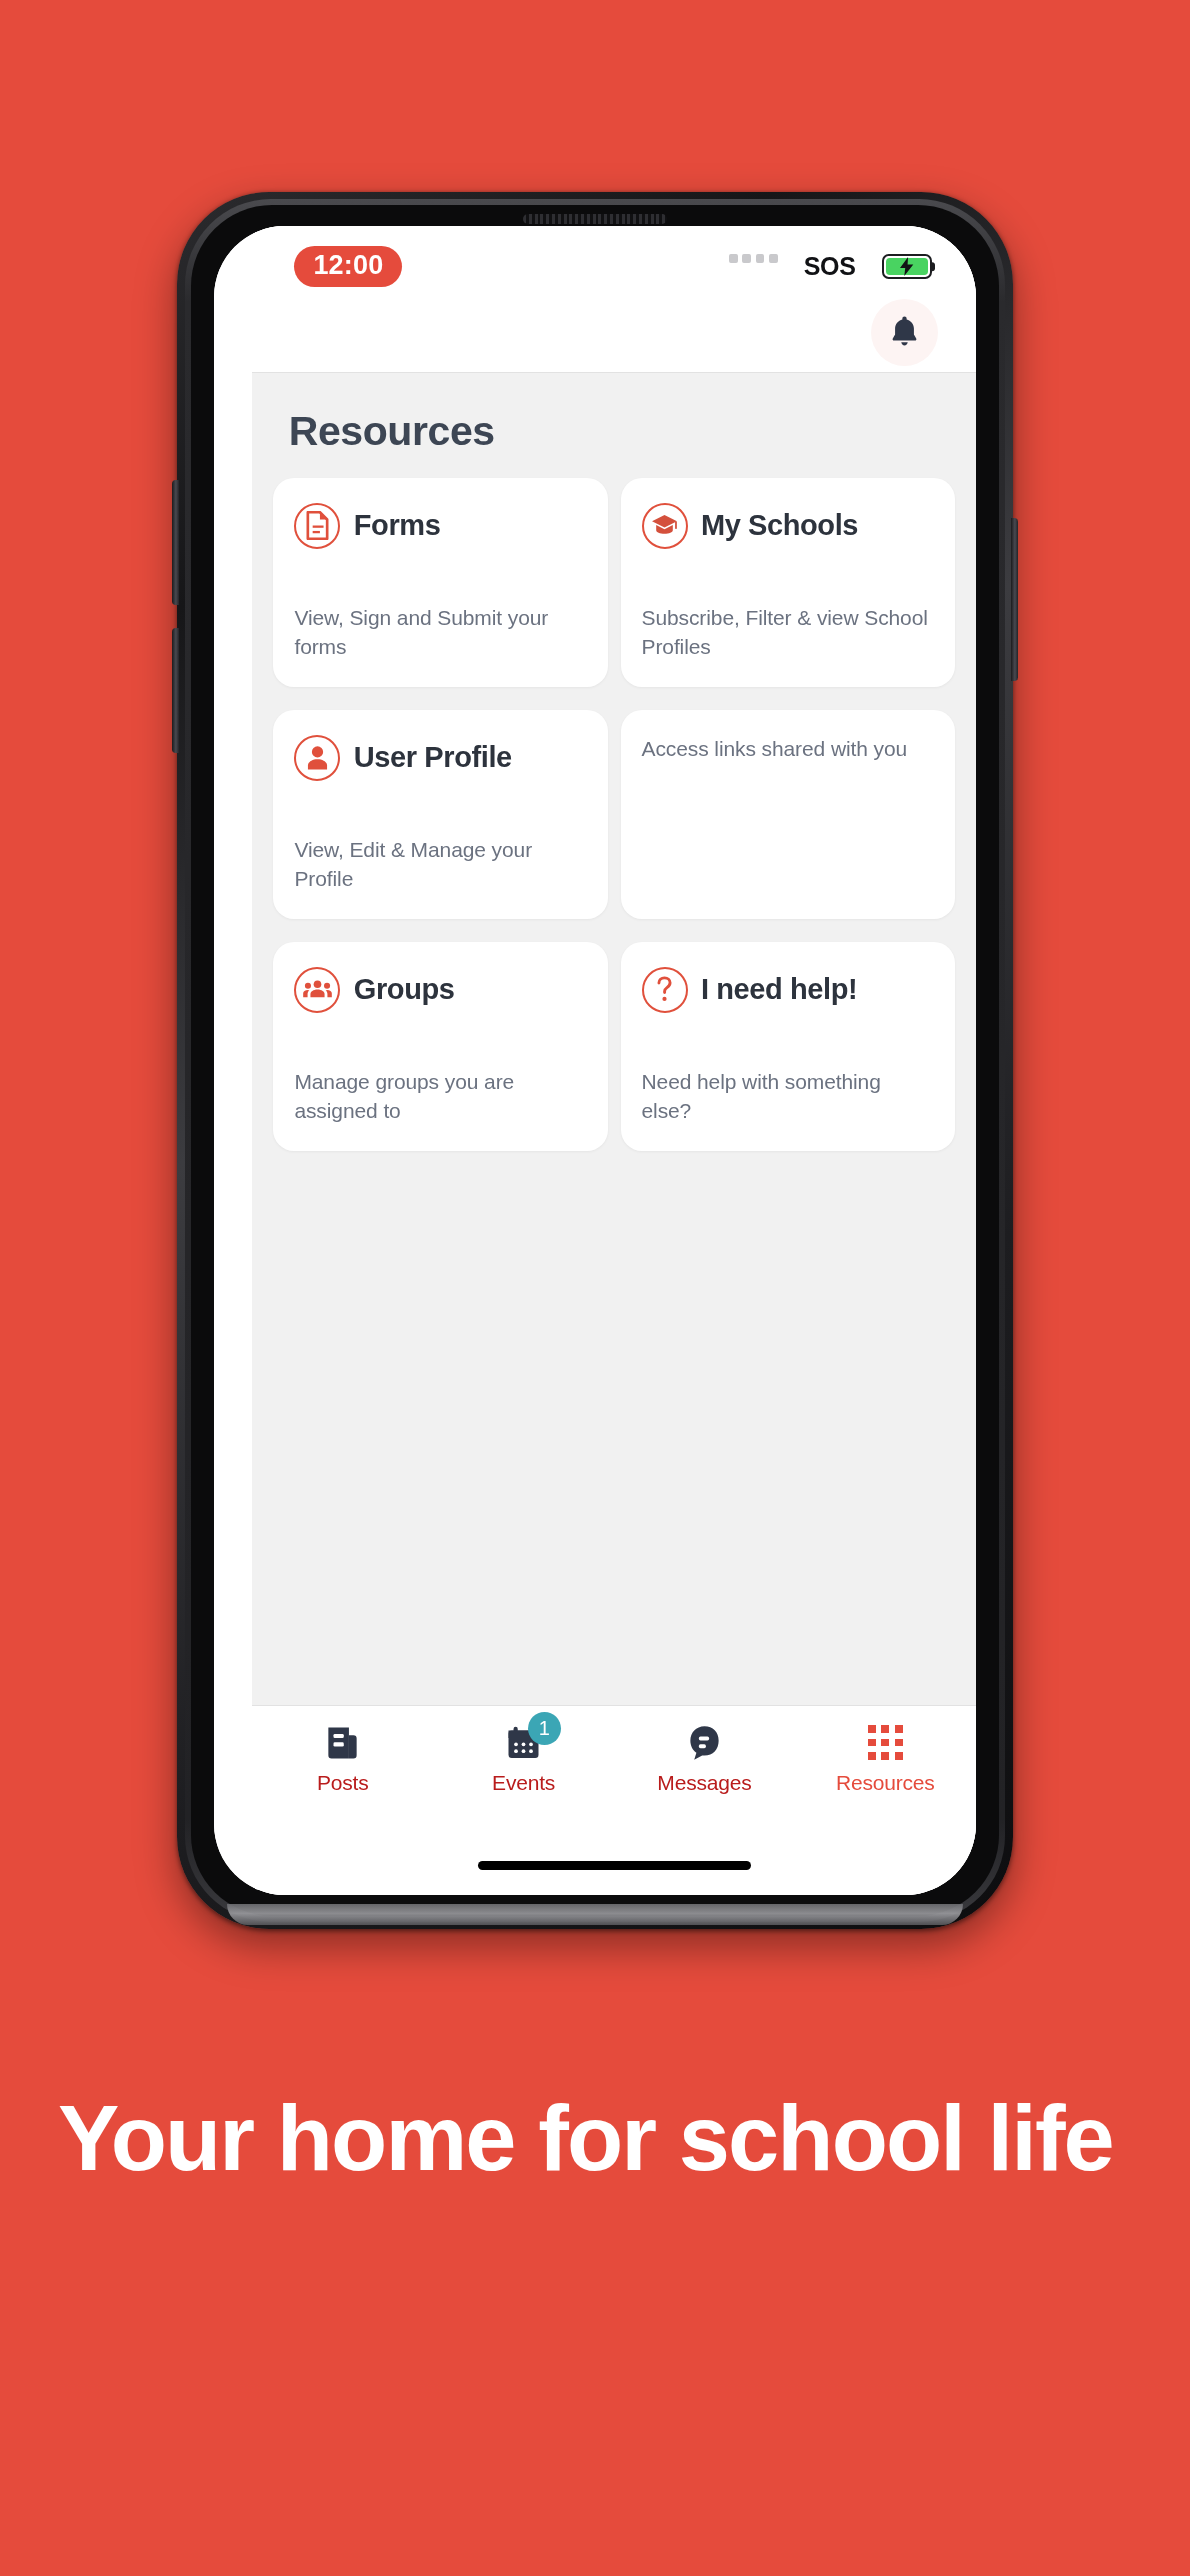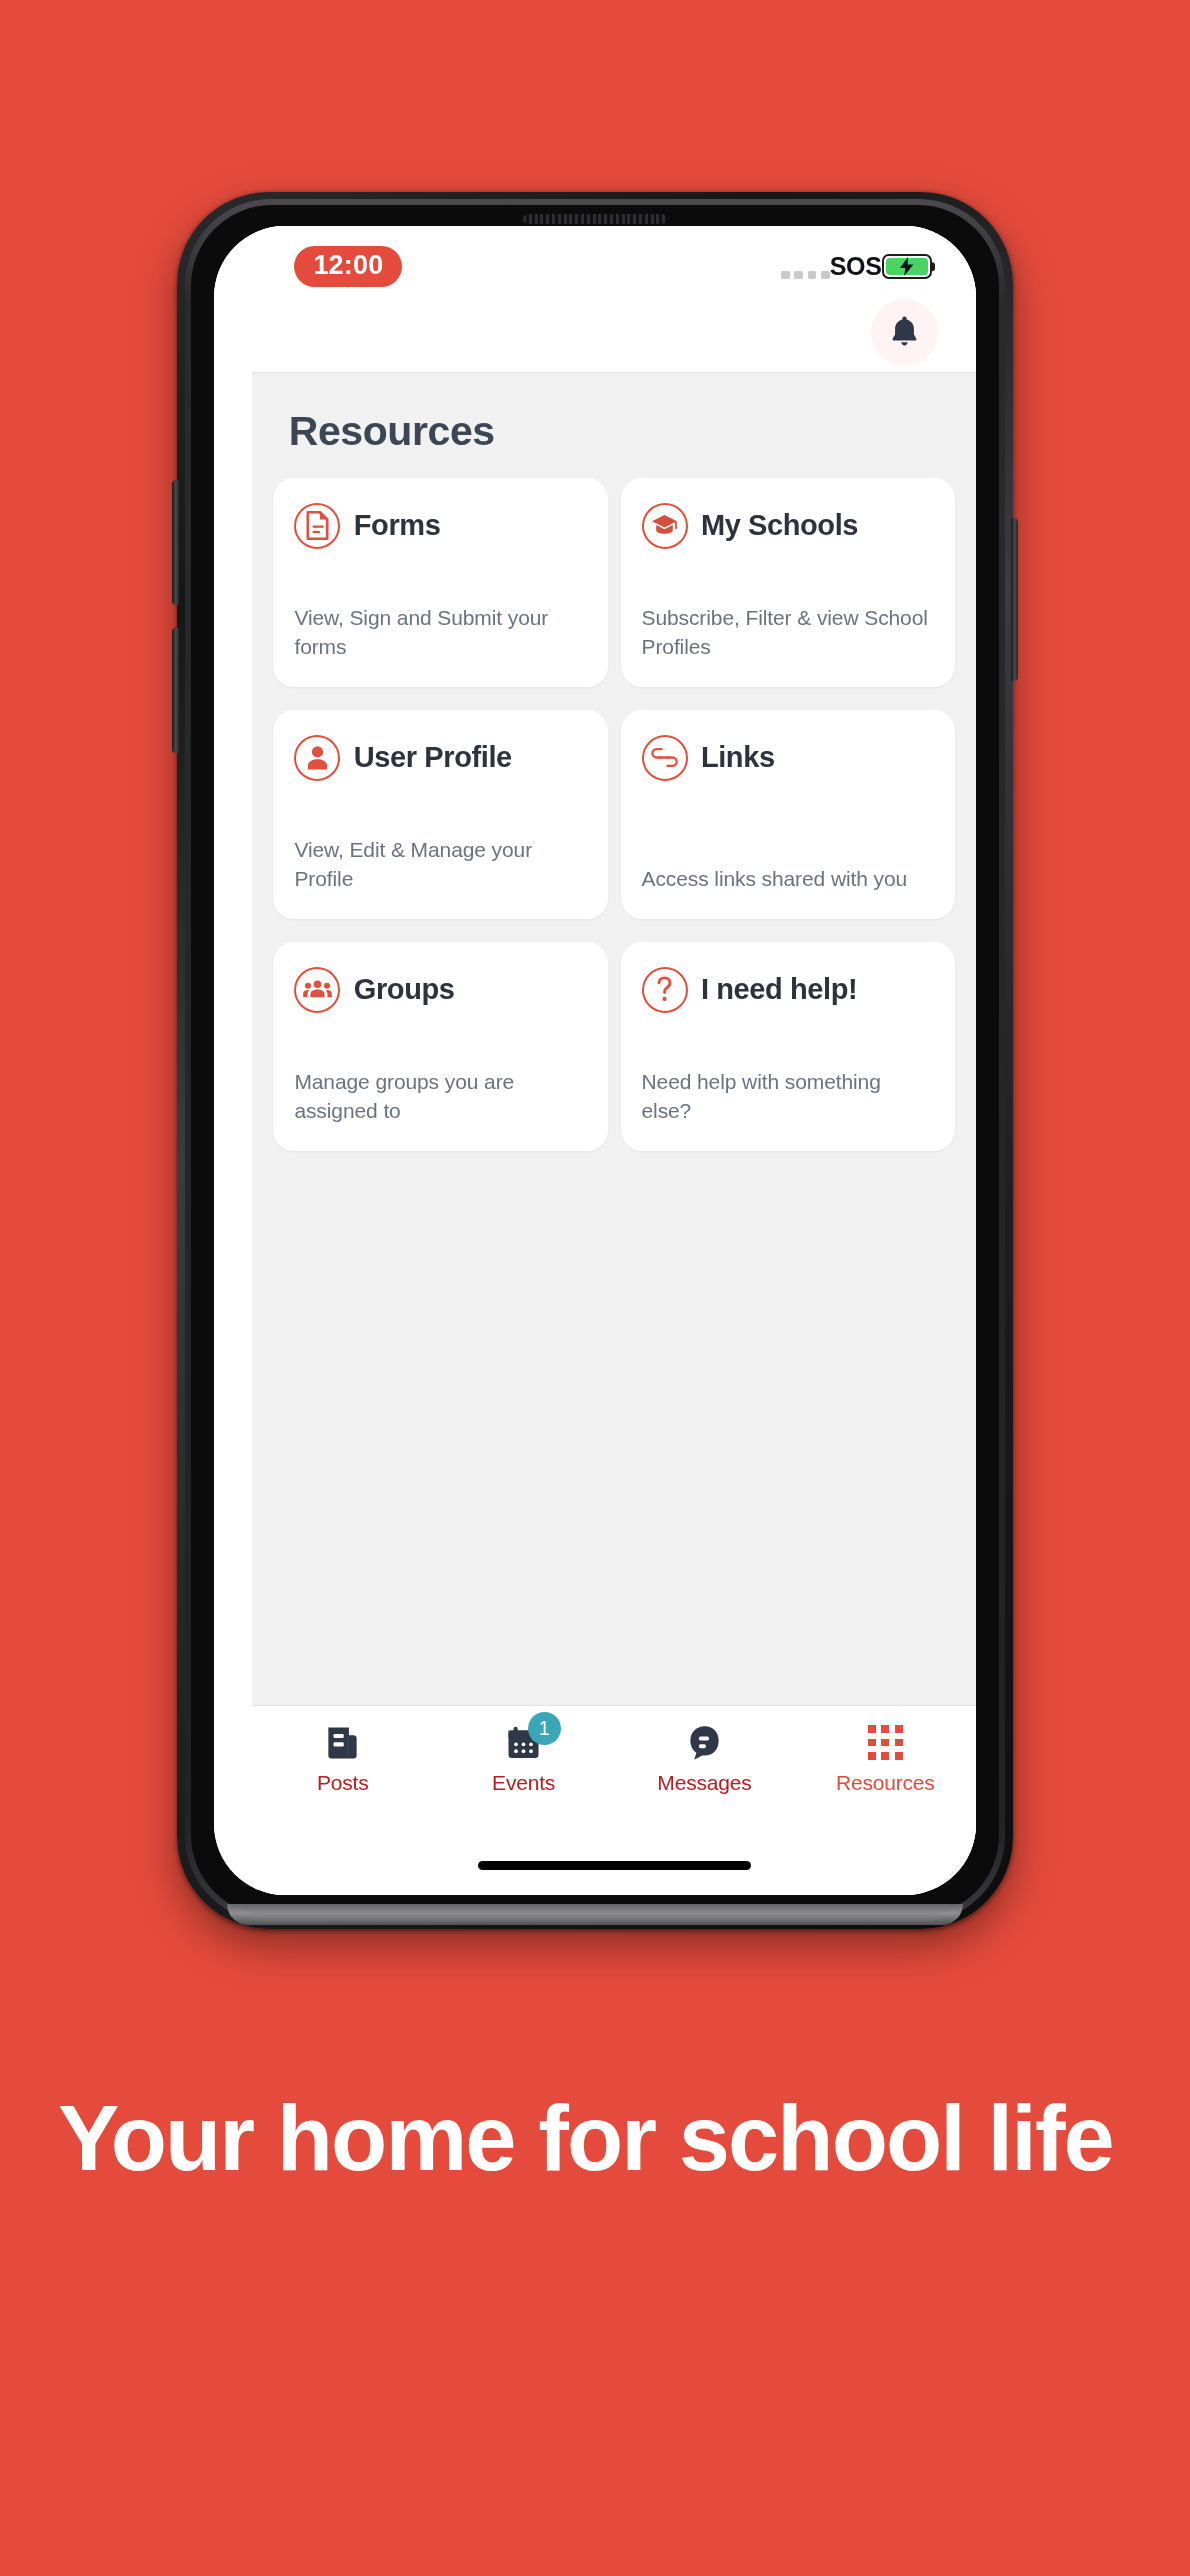--- a/index.html
+++ b/index.html
@@ -107,21 +107,21 @@
   .status-time {
     background: #E54B3C;
     color: #ffffff;
     font-size: 27px;
     font-weight: 600;
     letter-spacing: 0.2px;
     padding: 5.8px 19px 7.7px;
     border-radius: 25px;
     line-height: 1;
   }
-  .status-right { display: flex; align-items: flex-end; gap: 0; }
+  .status-right { display: flex; align-items: flex-start; gap: 26px; }
   .signal-dots { display: flex; gap: 4.8px; align-items: center; }
   .signal-dots i {
     display: block; width: 8.6px; height: 8.6px;
     border-radius: 1.9px; background: #c9c9cc;
   }
   .sos-text {
     font-size: 25px; font-weight: 700; color: #111215;
     letter-spacing: -0.3px; line-height: 1;
   }
   .battery {
@@ -359,30 +359,20 @@
                     <circle cx="11" cy="7" r="5" fill="#E0503C"></circle>
                     <path d="M11 13.6c-5 0-8.5 2.6-8.5 5.4v3.6h17V19c0-2.8-3.5-5.4-8.5-5.4z" fill="#E0503C"></path>
                   </svg>
                 </span>
                 <span class="card-title">User Profile</span>
               </div>
               <div class="card-desc">View, Edit &amp; Manage your Profile</div>
             </div>
 
             <div class="card">
-              <div class="card-head">
-                <span class="card-icon">
-                  <svg width="27" height="19" viewBox="0 0 28 20">
-                    <path d="M10 10H5.6a4.4 4.4 0 0 1 0-8.8H11" fill="none" stroke="#E0503C" stroke-width="2.4" stroke-linecap="round"></path>
-                    <path d="M18 10h4.4a4.4 4.4 0 0 1 0 8.8H17" fill="none" stroke="#E0503C" stroke-width="2.4" stroke-linecap="round"></path>
-                    <path d="M9 10h10" fill="none" stroke="#E0503C" stroke-width="2.6" stroke-linecap="round"></path>
-                  </svg>
-                </span>
-                <span class="card-title">Links</span>
-              </div>
               <div class="card-desc">Access links shared with you</div>
             </div>
 
             <div class="card">
               <div class="card-head">
                 <span class="card-icon">
                   <svg width="29" height="21" viewBox="0 0 30 22">
                     <circle cx="15" cy="5.5" r="4" fill="#E0503C"></circle>
                     <circle cx="5" cy="7" r="3.2" fill="#E0503C"></circle>
                     <circle cx="25" cy="7" r="3.2" fill="#E0503C"></circle>

